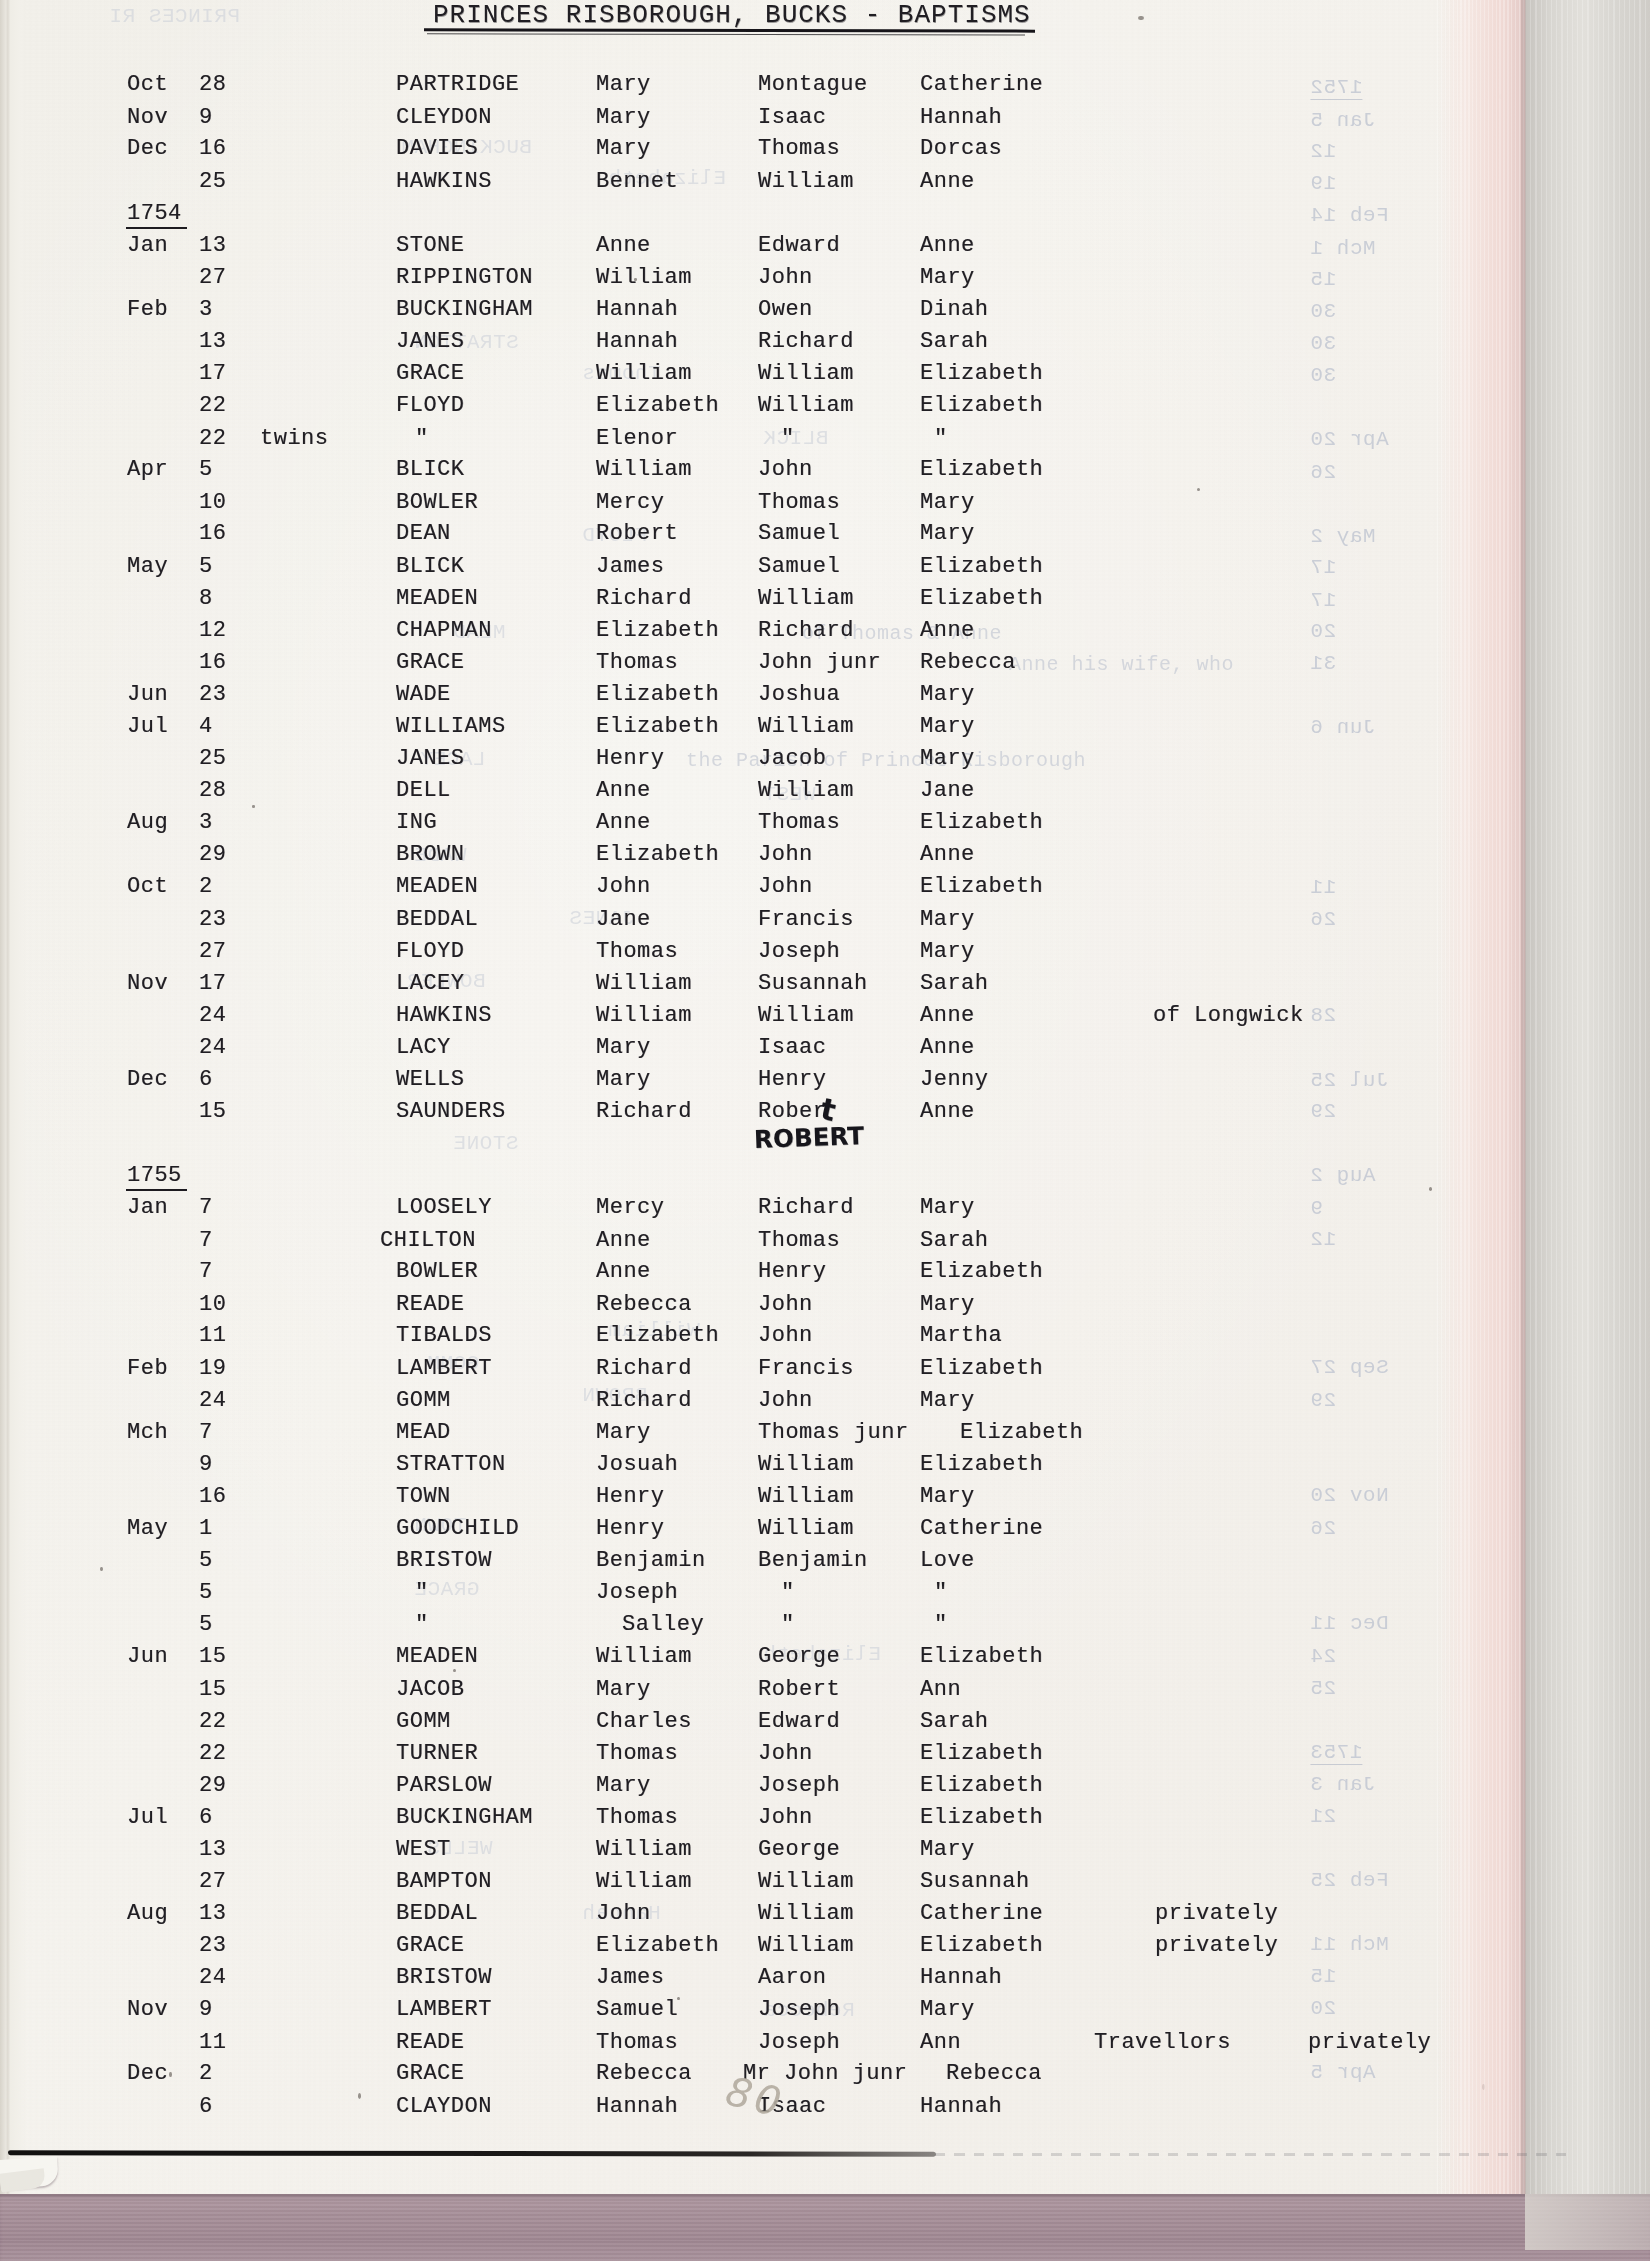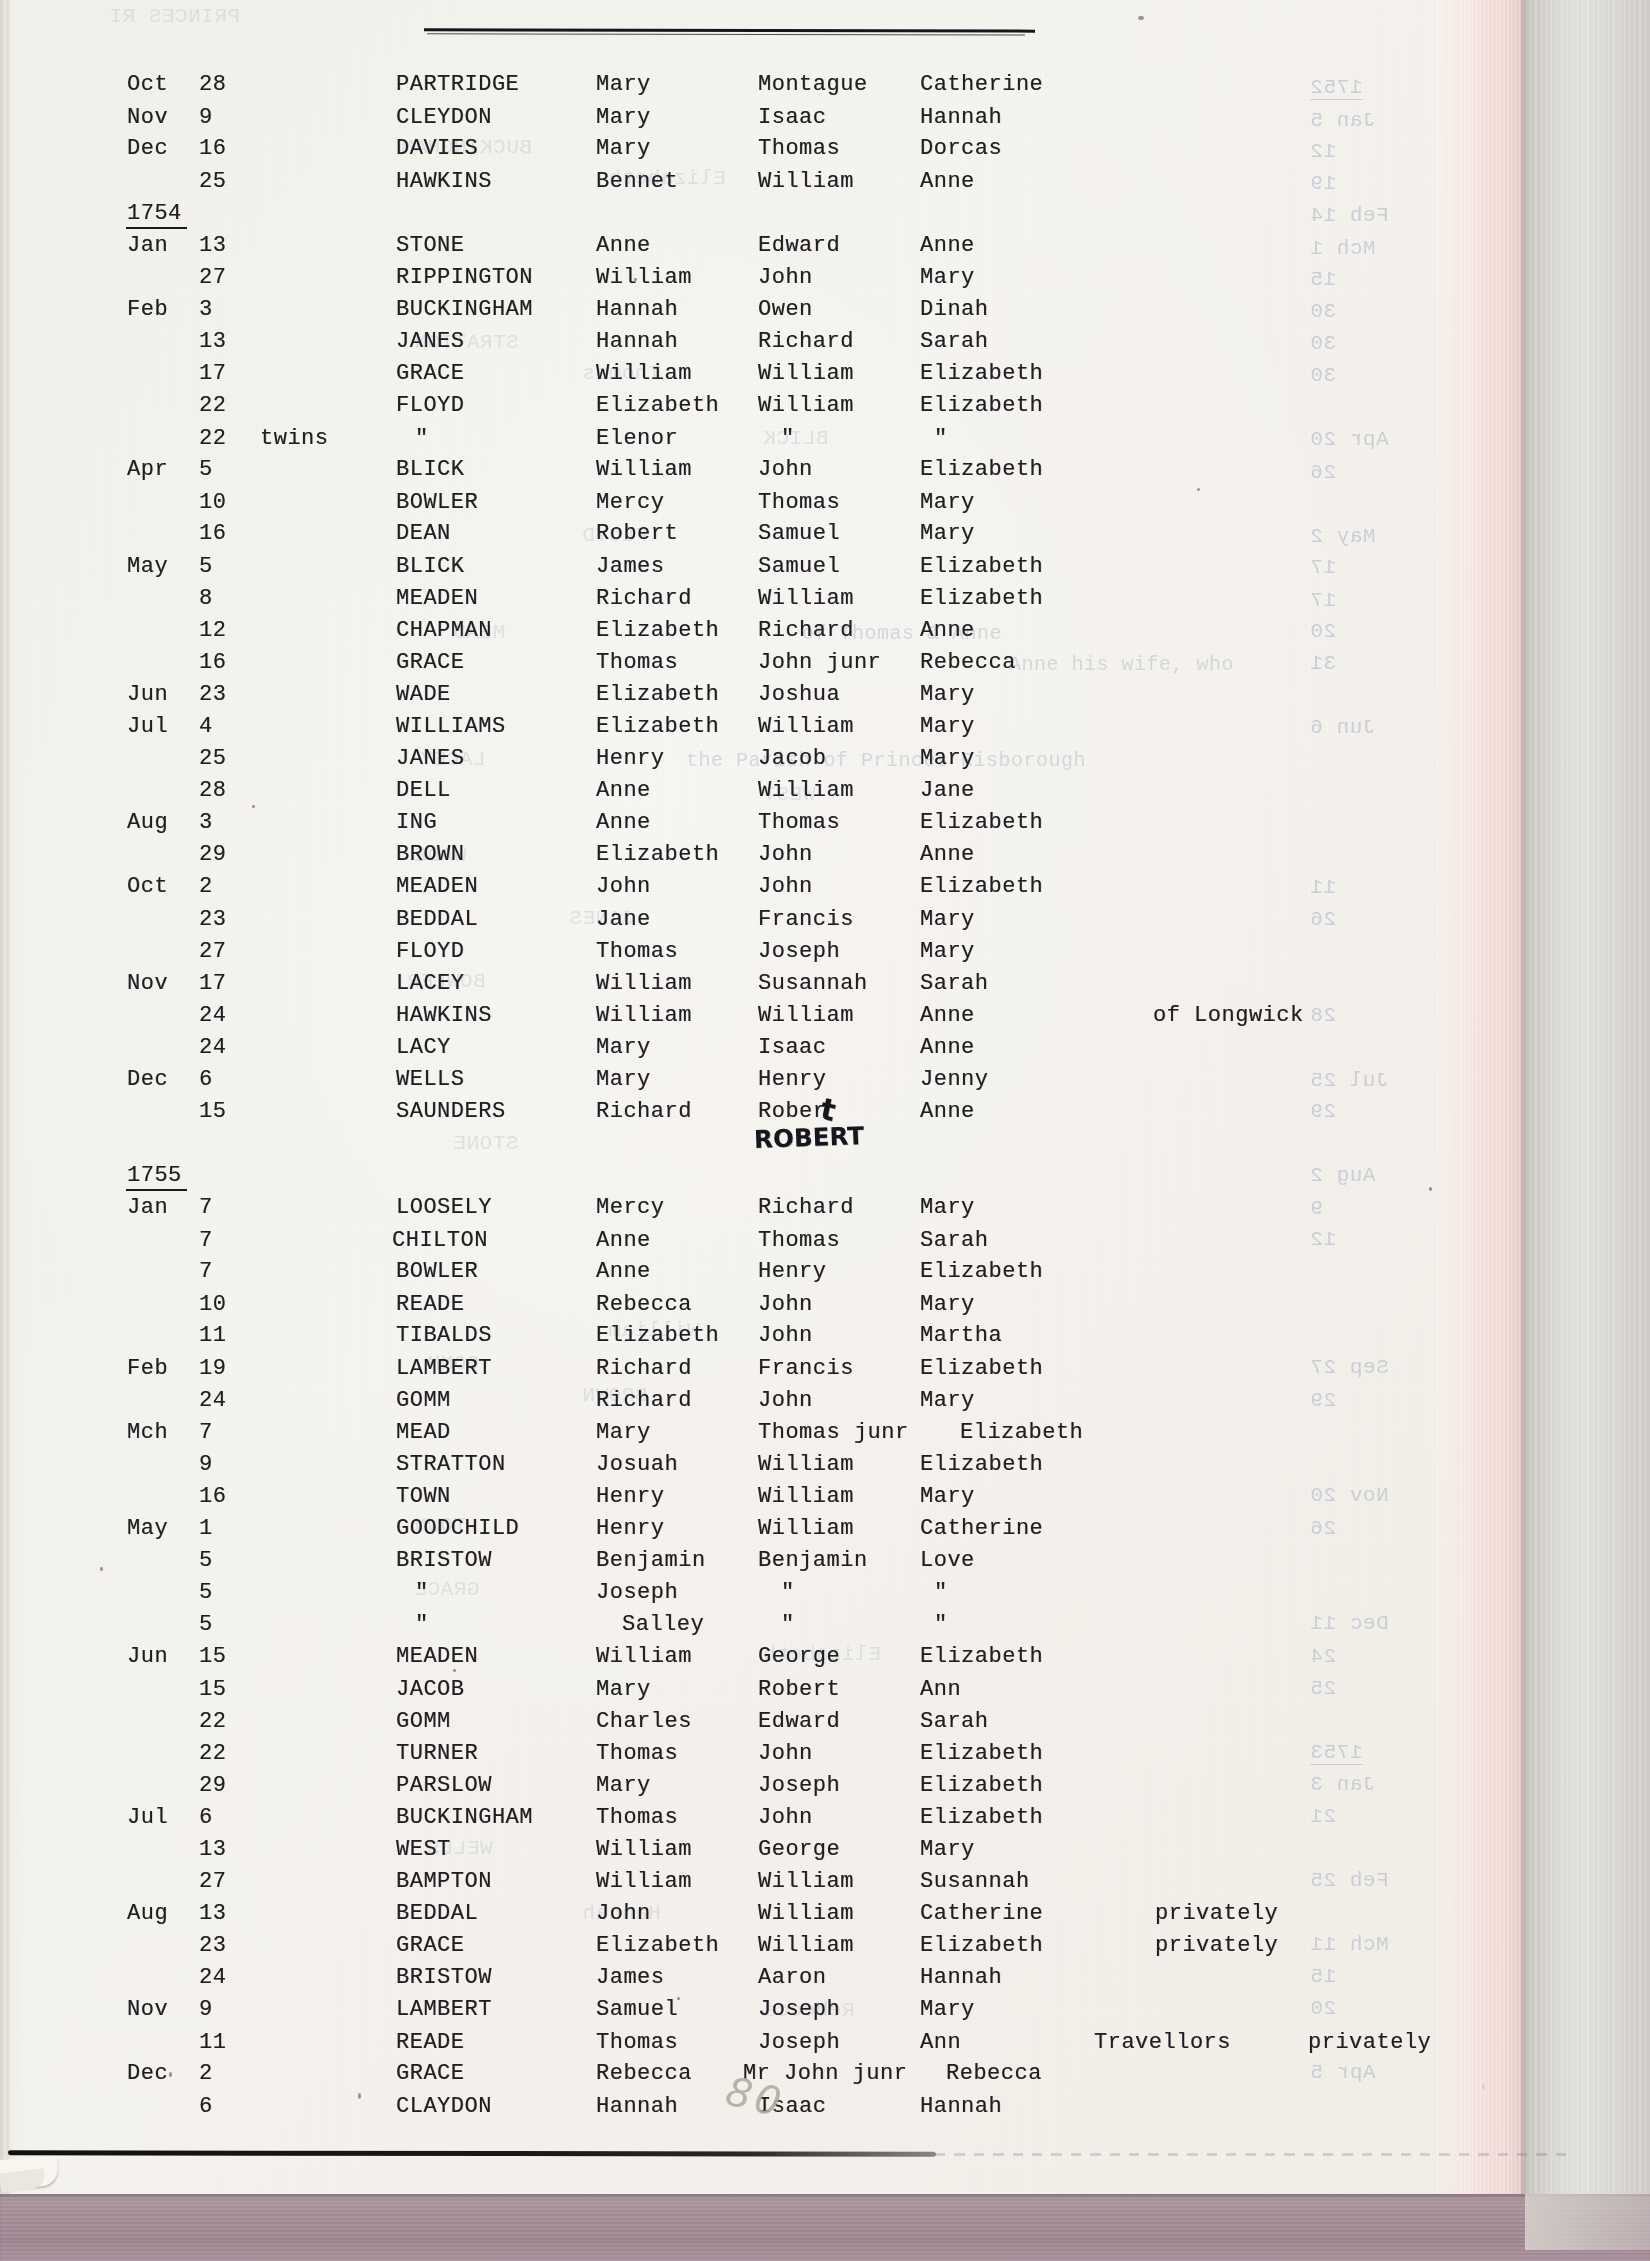--- a/index.html
+++ b/index.html
@@ -145,20 +145,21 @@
       <span class="ghost-word" style="left: 763px; top: 1643px;">Elizabeth</span>
       <span class="ghost-word" style="left: 427px; top: 1837px;">WELLS</span>
       <span class="ghost-word" style="left: 582px; top: 1902px;">Hannah</span>
       <span class="ghost-word" style="left: 763px; top: 1999px;">Rebecca</span>
       <span class="ghost-line" style="left: 802px; top: 622px;">of Thomas &amp; Anne</span>
       <span class="ghost-line" style="left: 1009px; top: 653px;">Anne his wife, who</span>
       <span class="ghost-line" style="left: 686px; top: 749px;">the Parish of Princes Risborough</span>
     </div>
 
   <div class="content">
+    <div class="page-title typed">PRINCES RISBOROUGH, BUCKS - BAPTISMS</div>
     <div class="title-rule"></div>
     <div id="rows-layer">
         <div class="row typed" style="top: 72px;"><span class="" style="left: 127px;">Oct</span><span class="" style="left: 199px;">28</span><span class="" style="left: 396px;">PARTRIDGE</span><span class="" style="left: 596px;">Mary</span><span class="" style="left: 758px;">Montague</span><span class="" style="left: 920px;">Catherine</span></div>
         <div class="row typed" style="top: 105px;"><span class="" style="left: 127px;">Nov</span><span class="" style="left: 199px;">9</span><span class="" style="left: 396px;">CLEYDON</span><span class="" style="left: 596px;">Mary</span><span class="" style="left: 758px;">Isaac</span><span class="" style="left: 920px;">Hannah</span></div>
         <div class="row typed" style="top: 136px;"><span class="" style="left: 127px;">Dec</span><span class="" style="left: 199px;">16</span><span class="" style="left: 396px;">DAVIES</span><span class="" style="left: 596px;">Mary</span><span class="" style="left: 758px;">Thomas</span><span class="" style="left: 920px;">Dorcas</span></div>
         <div class="row typed" style="top: 169px;"><span class="" style="left: 199px;">25</span><span class="" style="left: 396px;">HAWKINS</span><span class="" style="left: 596px;">Bennet</span><span class="" style="left: 758px;">William</span><span class="" style="left: 920px;">Anne</span></div>
         <div class="row typed" style="top: 201px;"><span class="year-heading" style="left: 127px;">1754</span></div>
         <div class="row typed" style="top: 233px;"><span class="" style="left: 127px;">Jan</span><span class="" style="left: 199px;">13</span><span class="" style="left: 396px;">STONE</span><span class="" style="left: 596px;">Anne</span><span class="" style="left: 758px;">Edward</span><span class="" style="left: 920px;">Anne</span></div>
         <div class="row typed" style="top: 265px;"><span class="" style="left: 199px;">27</span><span class="" style="left: 396px;">RIPPINGTON</span><span class="" style="left: 596px;">William</span><span class="" style="left: 758px;">John</span><span class="" style="left: 920px;">Mary</span></div>
         <div class="row typed" style="top: 297px;"><span class="" style="left: 127px;">Feb</span><span class="" style="left: 199px;">3</span><span class="" style="left: 396px;">BUCKINGHAM</span><span class="" style="left: 596px;">Hannah</span><span class="" style="left: 758px;">Owen</span><span class="" style="left: 920px;">Dinah</span></div>
@@ -182,21 +183,21 @@
         <div class="row typed" style="top: 874px;"><span class="" style="left: 127px;">Oct</span><span class="" style="left: 199px;">2</span><span class="" style="left: 396px;">MEADEN</span><span class="" style="left: 596px;">John</span><span class="" style="left: 758px;">John</span><span class="" style="left: 920px;">Elizabeth</span></div>
         <div class="row typed" style="top: 907px;"><span class="" style="left: 199px;">23</span><span class="" style="left: 396px;">BEDDAL</span><span class="" style="left: 596px;">Jane</span><span class="" style="left: 758px;">Francis</span><span class="" style="left: 920px;">Mary</span></div>
         <div class="row typed" style="top: 939px;"><span class="" style="left: 199px;">27</span><span class="" style="left: 396px;">FLOYD</span><span class="" style="left: 596px;">Thomas</span><span class="" style="left: 758px;">Joseph</span><span class="" style="left: 920px;">Mary</span></div>
         <div class="row typed" style="top: 971px;"><span class="" style="left: 127px;">Nov</span><span class="" style="left: 199px;">17</span><span class="" style="left: 396px;">LACEY</span><span class="" style="left: 596px;">William</span><span class="" style="left: 758px;">Susannah</span><span class="" style="left: 920px;">Sarah</span></div>
         <div class="row typed" style="top: 1003px;"><span class="" style="left: 199px;">24</span><span class="" style="left: 396px;">HAWKINS</span><span class="" style="left: 596px;">William</span><span class="" style="left: 758px;">William</span><span class="" style="left: 920px;">Anne</span><span class="" style="left: 1153px;">of Longwick</span></div>
         <div class="row typed" style="top: 1035px;"><span class="" style="left: 199px;">24</span><span class="" style="left: 396px;">LACY</span><span class="" style="left: 596px;">Mary</span><span class="" style="left: 758px;">Isaac</span><span class="" style="left: 920px;">Anne</span></div>
         <div class="row typed" style="top: 1067px;"><span class="" style="left: 127px;">Dec</span><span class="" style="left: 199px;">6</span><span class="" style="left: 396px;">WELLS</span><span class="" style="left: 596px;">Mary</span><span class="" style="left: 758px;">Henry</span><span class="" style="left: 920px;">Jenny</span></div>
         <div class="row typed" style="top: 1099px;"><span class="" style="left: 199px;">15</span><span class="" style="left: 396px;">SAUNDERS</span><span class="" style="left: 596px;">Richard</span><span class="" style="left: 758px;">Rober</span><span class="" style="left: 920px;">Anne</span></div>
         <div class="row typed" style="top: 1163px;"><span class="year-heading" style="left: 127px;">1755</span></div>
         <div class="row typed" style="top: 1195px;"><span class="" style="left: 127px;">Jan</span><span class="" style="left: 199px;">7</span><span class="" style="left: 396px;">LOOSELY</span><span class="" style="left: 596px;">Mercy</span><span class="" style="left: 758px;">Richard</span><span class="" style="left: 920px;">Mary</span></div>
-        <div class="row typed" style="top: 1228px;"><span class="" style="left: 199px;">7</span><span class="" style="left: 392px;">CHILTON</span><span class="" style="left: 596px;">Anne</span><span class="" style="left: 758px;">Thomas</span><span class="" style="left: 920px;">Sarah</span></div>
+        <div class="row typed" style="top: 1228px;"><span class="" style="left: 199px;">7</span><span class="" style="left: 380px;">CHILTON</span><span class="" style="left: 596px;">Anne</span><span class="" style="left: 758px;">Thomas</span><span class="" style="left: 920px;">Sarah</span></div>
         <div class="row typed" style="top: 1259px;"><span class="" style="left: 199px;">7</span><span class="" style="left: 396px;">BOWLER</span><span class="" style="left: 596px;">Anne</span><span class="" style="left: 758px;">Henry</span><span class="" style="left: 920px;">Elizabeth</span></div>
         <div class="row typed" style="top: 1292px;"><span class="" style="left: 199px;">10</span><span class="" style="left: 396px;">READE</span><span class="" style="left: 596px;">Rebecca</span><span class="" style="left: 758px;">John</span><span class="" style="left: 920px;">Mary</span></div>
         <div class="row typed" style="top: 1323px;"><span class="" style="left: 199px;">11</span><span class="" style="left: 396px;">TIBALDS</span><span class="" style="left: 596px;">Elizabeth</span><span class="" style="left: 758px;">John</span><span class="" style="left: 920px;">Martha</span></div>
         <div class="row typed" style="top: 1356px;"><span class="" style="left: 127px;">Feb</span><span class="" style="left: 199px;">19</span><span class="" style="left: 396px;">LAMBERT</span><span class="" style="left: 596px;">Richard</span><span class="" style="left: 758px;">Francis</span><span class="" style="left: 920px;">Elizabeth</span></div>
         <div class="row typed" style="top: 1388px;"><span class="" style="left: 199px;">24</span><span class="" style="left: 396px;">GOMM</span><span class="" style="left: 596px;">Richard</span><span class="" style="left: 758px;">John</span><span class="" style="left: 920px;">Mary</span></div>
         <div class="row typed" style="top: 1420px;"><span class="" style="left: 127px;">Mch</span><span class="" style="left: 199px;">7</span><span class="" style="left: 396px;">MEAD</span><span class="" style="left: 596px;">Mary</span><span class="" style="left: 758px;">Thomas junr</span><span class="" style="left: 960px;">Elizabeth</span></div>
         <div class="row typed" style="top: 1452px;"><span class="" style="left: 199px;">9</span><span class="" style="left: 396px;">STRATTON</span><span class="" style="left: 596px;">Josuah</span><span class="" style="left: 758px;">William</span><span class="" style="left: 920px;">Elizabeth</span></div>
         <div class="row typed" style="top: 1484px;"><span class="" style="left: 199px;">16</span><span class="" style="left: 396px;">TOWN</span><span class="" style="left: 596px;">Henry</span><span class="" style="left: 758px;">William</span><span class="" style="left: 920px;">Mary</span></div>
         <div class="row typed" style="top: 1516px;"><span class="" style="left: 127px;">May</span><span class="" style="left: 199px;">1</span><span class="" style="left: 396px;">GOODCHILD</span><span class="" style="left: 596px;">Henry</span><span class="" style="left: 758px;">William</span><span class="" style="left: 920px;">Catherine</span></div>
         <div class="row typed" style="top: 1548px;"><span class="" style="left: 199px;">5</span><span class="" style="left: 396px;">BRISTOW</span><span class="" style="left: 596px;">Benjamin</span><span class="" style="left: 758px;">Benjamin</span><span class="" style="left: 920px;">Love</span></div>

